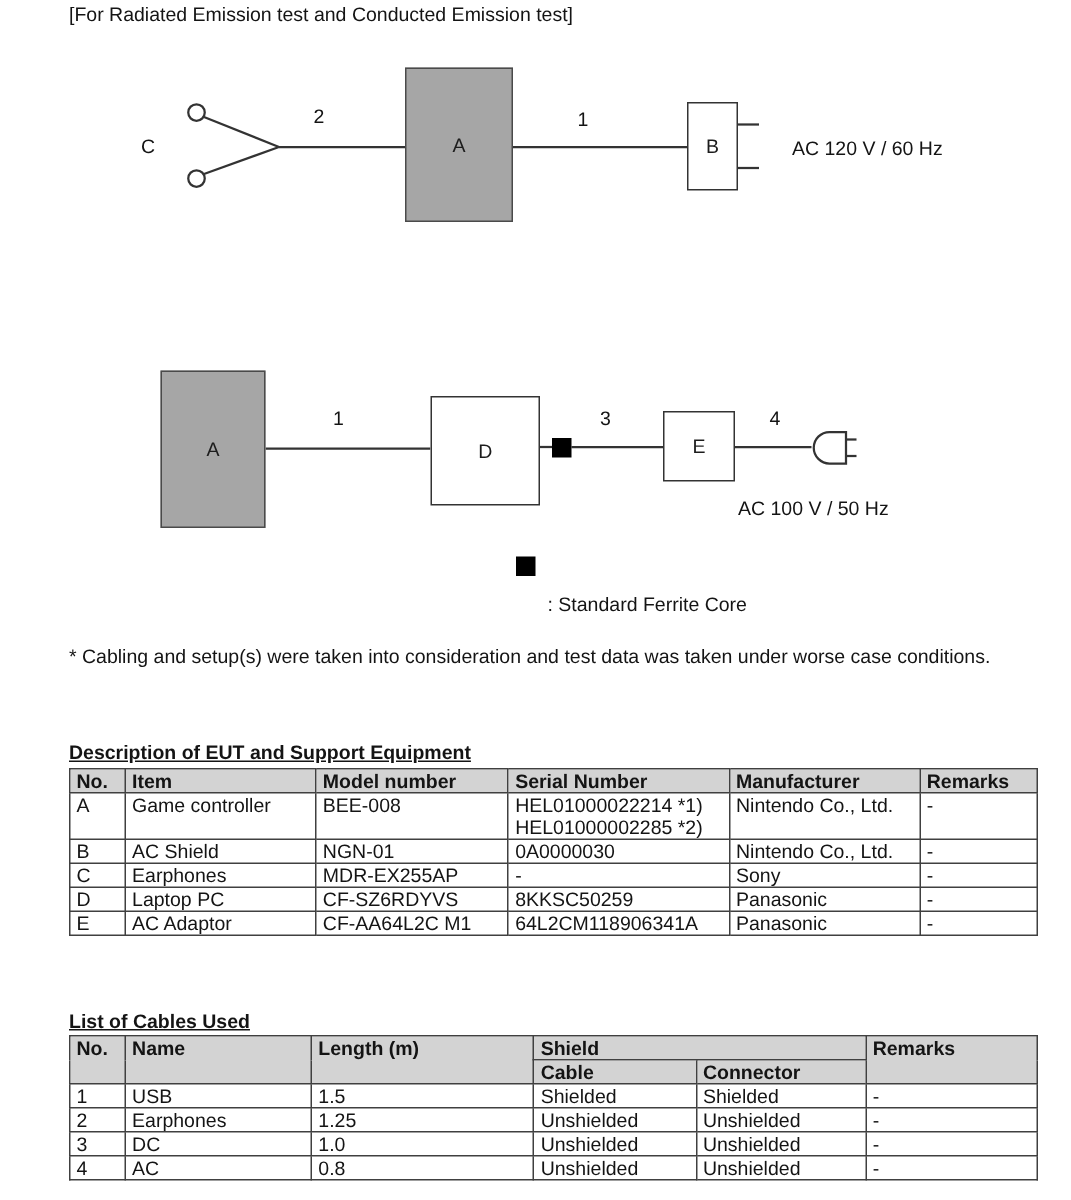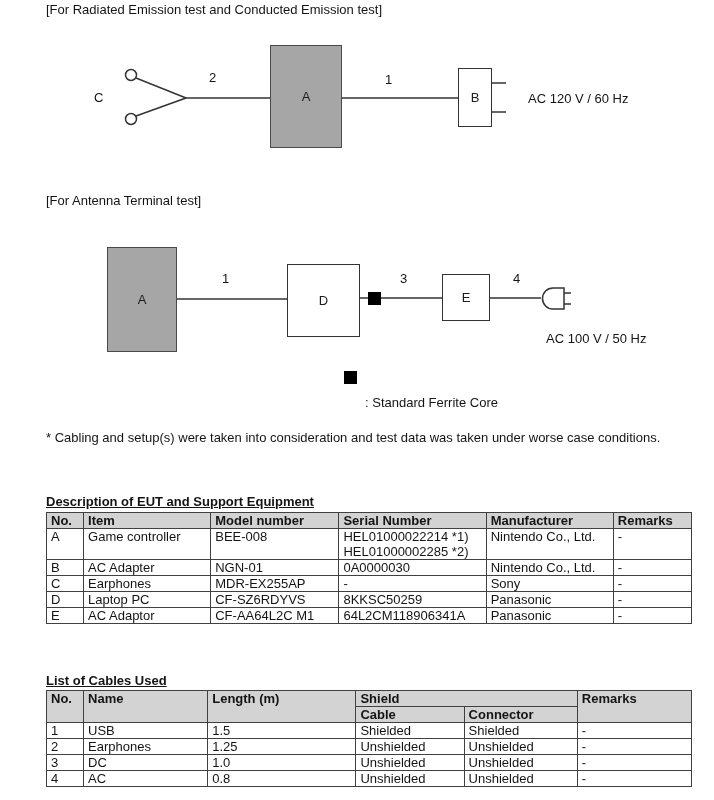--- a/index.html
+++ b/index.html
@@ -66,34 +66,33 @@
   <div class="lbl" style="left:209px; top:70px;">2</div>
   <div class="lbl" style="left:385px; top:72px;">1</div>
   <div class="gray-box" style="left:270px; top:45px; width:70px; height:101px;">
     <span>A</span>
   </div>
   <div class="white-box" style="left:458px; top:68px; width:32px; height:57px;">
     <span>B</span>
   </div>
   <div class="lbl" style="left:528px; top:91px;text-align:center;">AC 120 V / 60 Hz</div>
 
-  <div class="lbl" style="left:46px; top:193px;">[For Antenna Terminal test]</div>
   <div class="gray-box" style="left:107px; top:247px; width:68px; height:103px;">
     <span>A</span>
   </div>
   <div class="lbl" style="left:222px; top:271px;">1</div>
   <div class="white-box" style="left:287px; top:264px; width:71px; height:71px;">
     <span>D</span>
   </div>
   <div class="lbl" style="left:400px; top:271px;">3</div>
   <div class="white-box" style="left:442px; top:274px; width:46px; height:45px;">
     <span>E</span>
   </div>
   <div class="lbl" style="left:513px; top:271px;">4</div>
-  <div class="lbl" style="left:546px; top:331px;text-align:right;">AC 100 V / 50 Hz</div>
+  <div class="lbl" style="left:492px; top:331px;text-align:right;">AC 100 V / 50 Hz</div>
   <div class="lbl" style="left:365px; top:370px;margin-top:25px;">: Standard Ferrite Core</div>
 
   <div class="notes">
     <div>* Cabling and setup(s) were taken into consideration and test data was taken under worse case conditions.</div>
   </div>
 
   <div class="heading" style="left:46px; top:494px;">Description of EUT and Support Equipment</div>
   <table id="equipment-table">
     <colgroup>
       <col style="width:37px">
@@ -118,21 +117,21 @@
       <td>BEE-008</td>
       <td>
         <div>HEL01000022214 *1)</div>
         <div>HEL01000002285 *2)</div>
       </td>
       <td>Nintendo Co., Ltd.</td>
       <td>-</td>
     </tr>
     <tr>
       <td>B</td>
-      <td>AC Adapter</td>
+      <td>AC Shield</td>
       <td>NGN-01</td>
       <td>0A0000030</td>
       <td>Nintendo Co., Ltd.</td>
       <td>-</td>
     </tr>
     <tr>
       <td>C</td>
       <td>Earphones</td>
       <td>MDR-EX255AP</td>
       <td>-</td>

